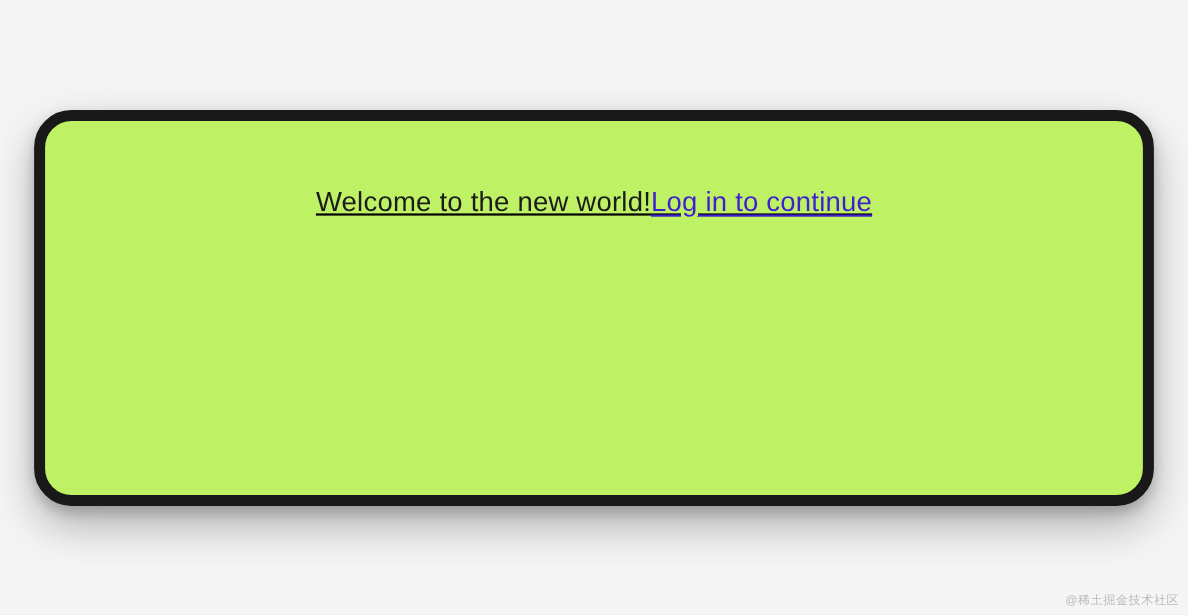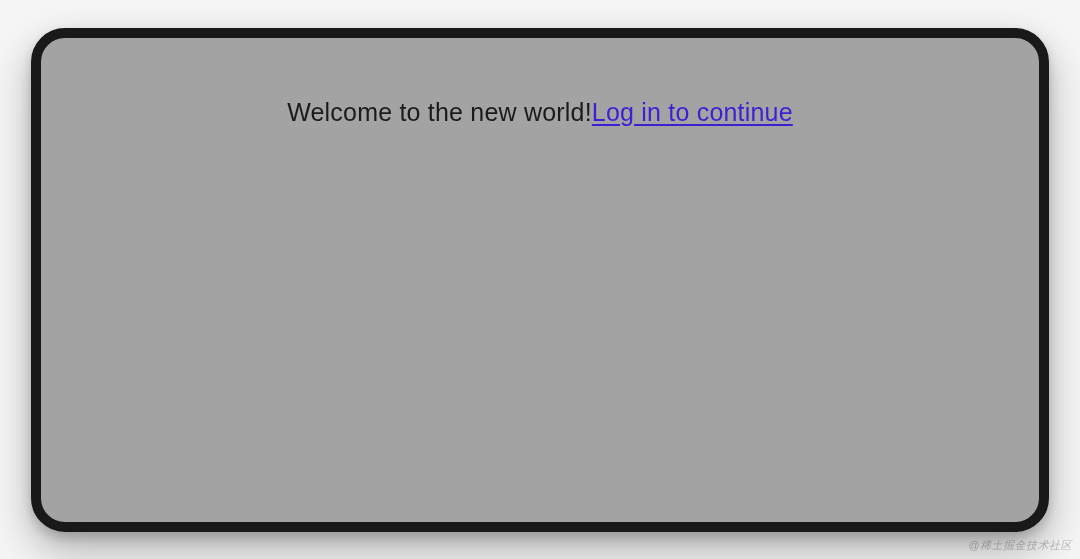--- a/index.html
+++ b/index.html
@@ -12,27 +12,28 @@
       height: 559px;
       background: #f5f5f5;
       font-family: "Avenir", "Futura", "Century Gothic", "Segoe UI", Helvetica, Arial, sans-serif;
       position: relative;
       display: flex;
       align-items: center;
       justify-content: center;
     }
     .device-frame {
       width: 1018px;
-      height: 504px;
-      background: #a3a3a3;
+      height: 360px;
+      background: #bef264;
       border: 10px solid #1a1919;
       border-radius: 34px;
       box-shadow: 0 18px 40px rgba(0,0,0,0.28), 0 6px 12px rgba(0,0,0,0.18);
       position: relative;
       overflow: hidden;
+      text-decoration: underline;
     }
     .content {
       width: 100%;
       padding-top: 58px;
       text-align: center;
     }
     .welcome-line {
       font-size: 25px;
       line-height: 1.3;
       color: #1b1b1b;
@@ -45,21 +46,20 @@
       text-underline-offset: 3px;
     }
     .watermark {
       position: absolute;
       right: 8px;
       bottom: 6px;
       font-size: 11px;
       color: rgba(0,0,0,0.25);
       font-family: "PingFang SC", "Microsoft YaHei", sans-serif;
       letter-spacing: 0.5px;
-      font-style: italic;
     }
   </style>
 </head>
 <body>
 
 <div class="device-frame">
   <div class="content">
     <div class="welcome-line">
       <span>Welcome to the new world!</span><a href="#" class="login-link">Log in to continue</a>
     </div>

